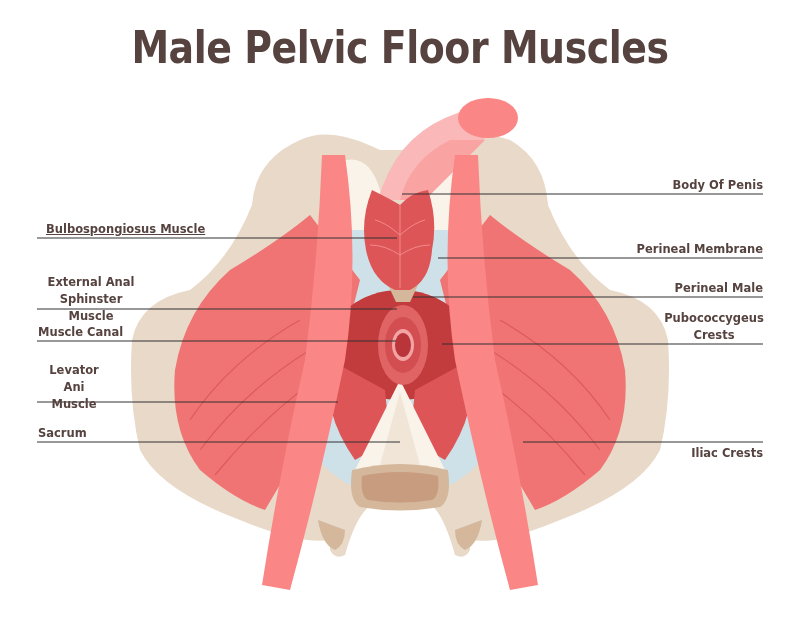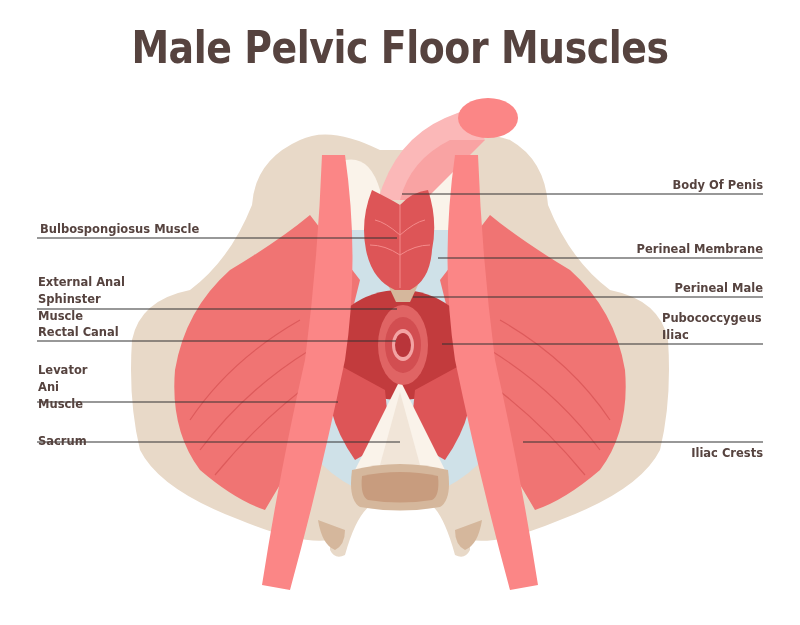--- a/index.html
+++ b/index.html
@@ -5,21 +5,21 @@
     html, body { margin: 0; padding: 0; background: #ffffff; }
     body { width: 800px; height: 625px; position: relative; overflow: hidden;
            font-family: "DejaVu Sans", "Liberation Sans", sans-serif; }
     .title { position: absolute; left: 0; top: 22px; width: 800px; text-align: center;
              font-family: "DejaVu Sans", sans-serif; font-weight: bold; font-size: 44px;
              color: #56433f; letter-spacing: -0.5px; transform: scaleX(0.86); transform-origin: center; }
     svg.art { position: absolute; left: 0; top: 0; }
     .label { position: absolute; font-family: "DejaVu Sans", sans-serif; font-weight: bold;
              font-size: 11.5px; line-height: 17px; color: #56433f; white-space: pre-line; }
     .label.right { text-align: left; }
-    .label.center { }
+    .label.center { text-align: center; }
   </style>
 </head>
 <body>
 
 <div class="title">Male Pelvic Floor Muscles</div>
 
 <svg class="art" width="800" height="625" viewBox="0 0 800 625">
 
   <path d="M300 140 Q330 125 380 150 L420 150 Q470 125 510 140 Q545 160 548 205 Q570 260 610 290 Q660 300 668 340 Q672 400 660 450 Q640 490 560 520 Q500 545 470 540 L470 550 Q465 560 455 555 Q440 500 420 500 L385 500 Q360 500 345 555 Q335 560 330 550 L330 540 Q300 545 240 520 Q160 490 140 450 Q128 400 132 340 Q140 300 190 290 Q230 260 252 205 Q255 160 300 140 Z" fill="#e8d9c8"></path>
 
@@ -83,26 +83,26 @@
     <line x1="37" y1="402" x2="338" y2="402"></line>
     <line x1="37" y1="442" x2="400" y2="442"></line>
     <line x1="402" y1="194" x2="763" y2="194"></line>
     <line x1="438" y1="258" x2="763" y2="258"></line>
     <line x1="413" y1="297" x2="763" y2="297"></line>
     <line x1="442" y1="344" x2="763" y2="344"></line>
     <line x1="523" y1="442" x2="763" y2="442"></line>
   </g>
 </svg>
 
-<div class="label" style="left:40px; top:221px;">Bulbospongiosus Muscle</div>
+<div class="label" style="left:46px; top:221px;text-decoration:underline;">Bulbospongiosus Muscle</div>
 <div class="label center" style="left:38px; top:274px; width:106px;">External Anal
 Sphinster Muscle</div>
-<div class="label" style="left:38px; top:324px;">Rectal Canal</div>
+<div class="label" style="left:38px; top:324px;">Muscle Canal</div>
 <div class="label center" style="left:38px; top:362px; width:72px;">Levator Ani
 Muscle</div>
-<div class="label" style="left:38px; top:425px;margin-top:8px;">Sacrum</div>
+<div class="label" style="left:38px; top:425px;">Sacrum</div>
 
 <div class="label right" style="right:37px; top:177px;">Body Of Penis</div>
 <div class="label right" style="right:37px; top:241px;">Perineal Membrane</div>
 <div class="label right" style="right:37px; top:280px;">Perineal Male</div>
 <div class="label center" style="left:662px; top:310px; width:104px;">Pubococcygeus
-Iliac</div>
+Crests</div>
 <div class="label right" style="right:37px; top:425px;margin-top:20px;">Iliac Crests</div>
 
 </body></html>

